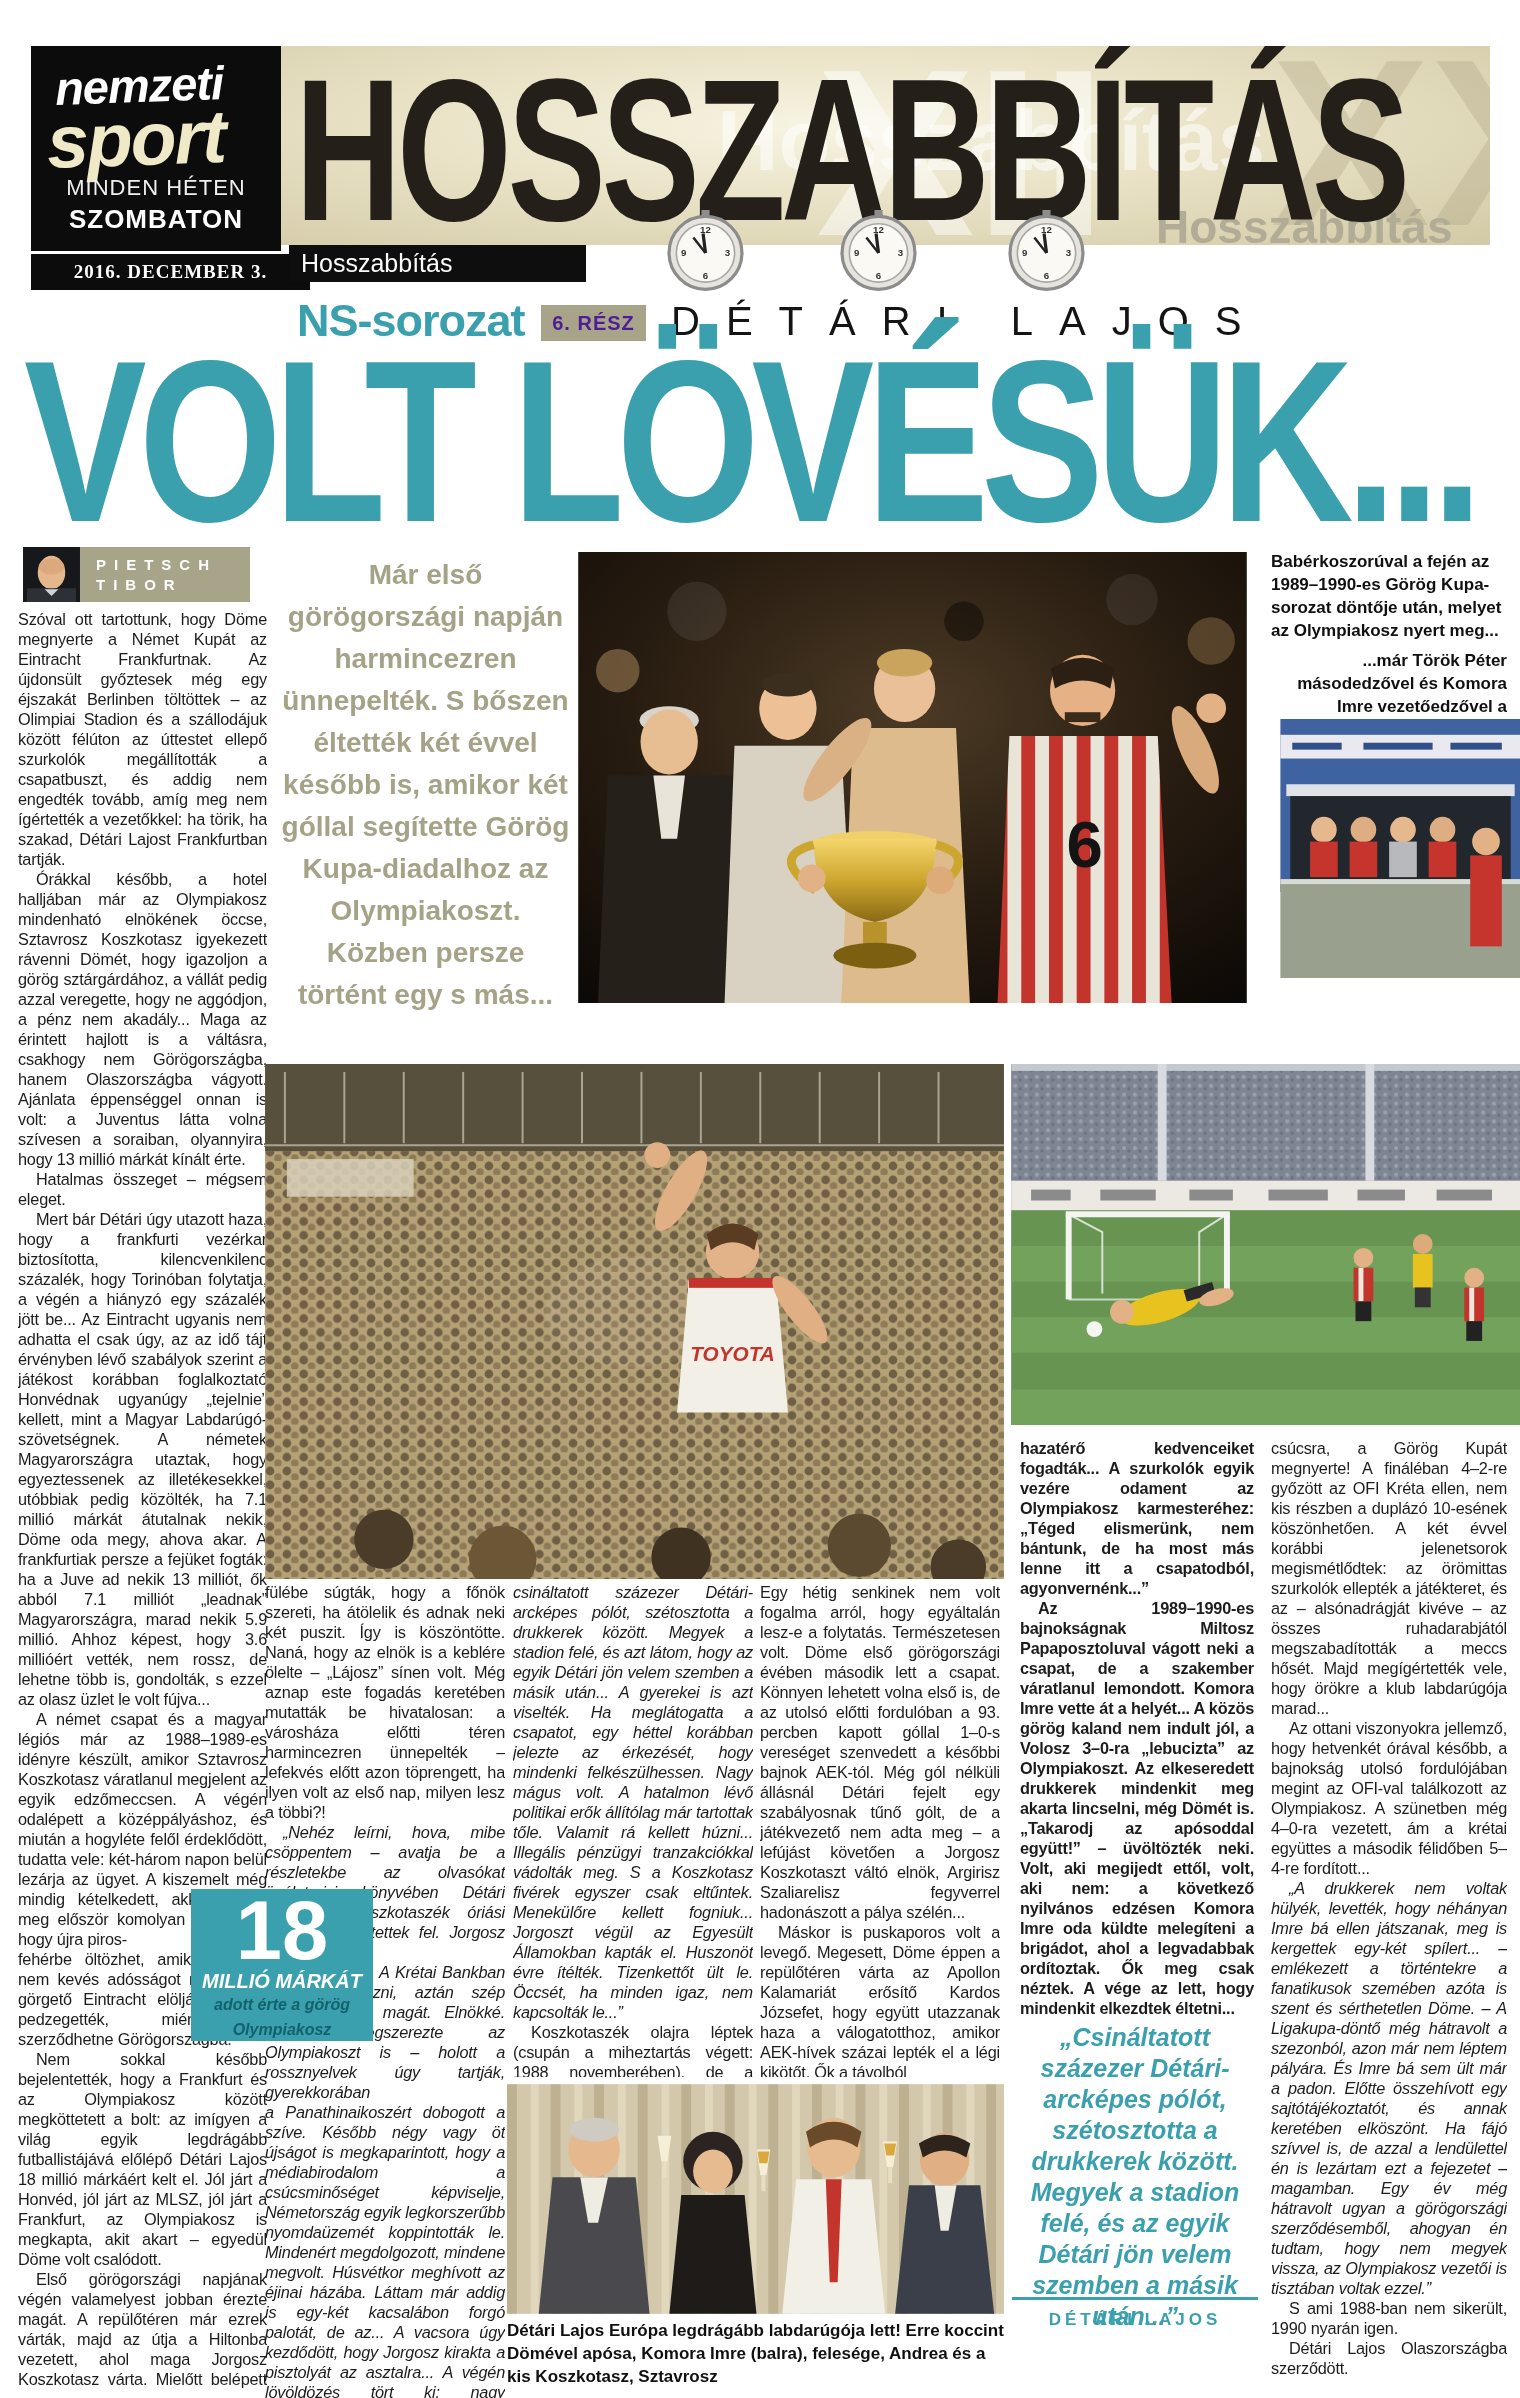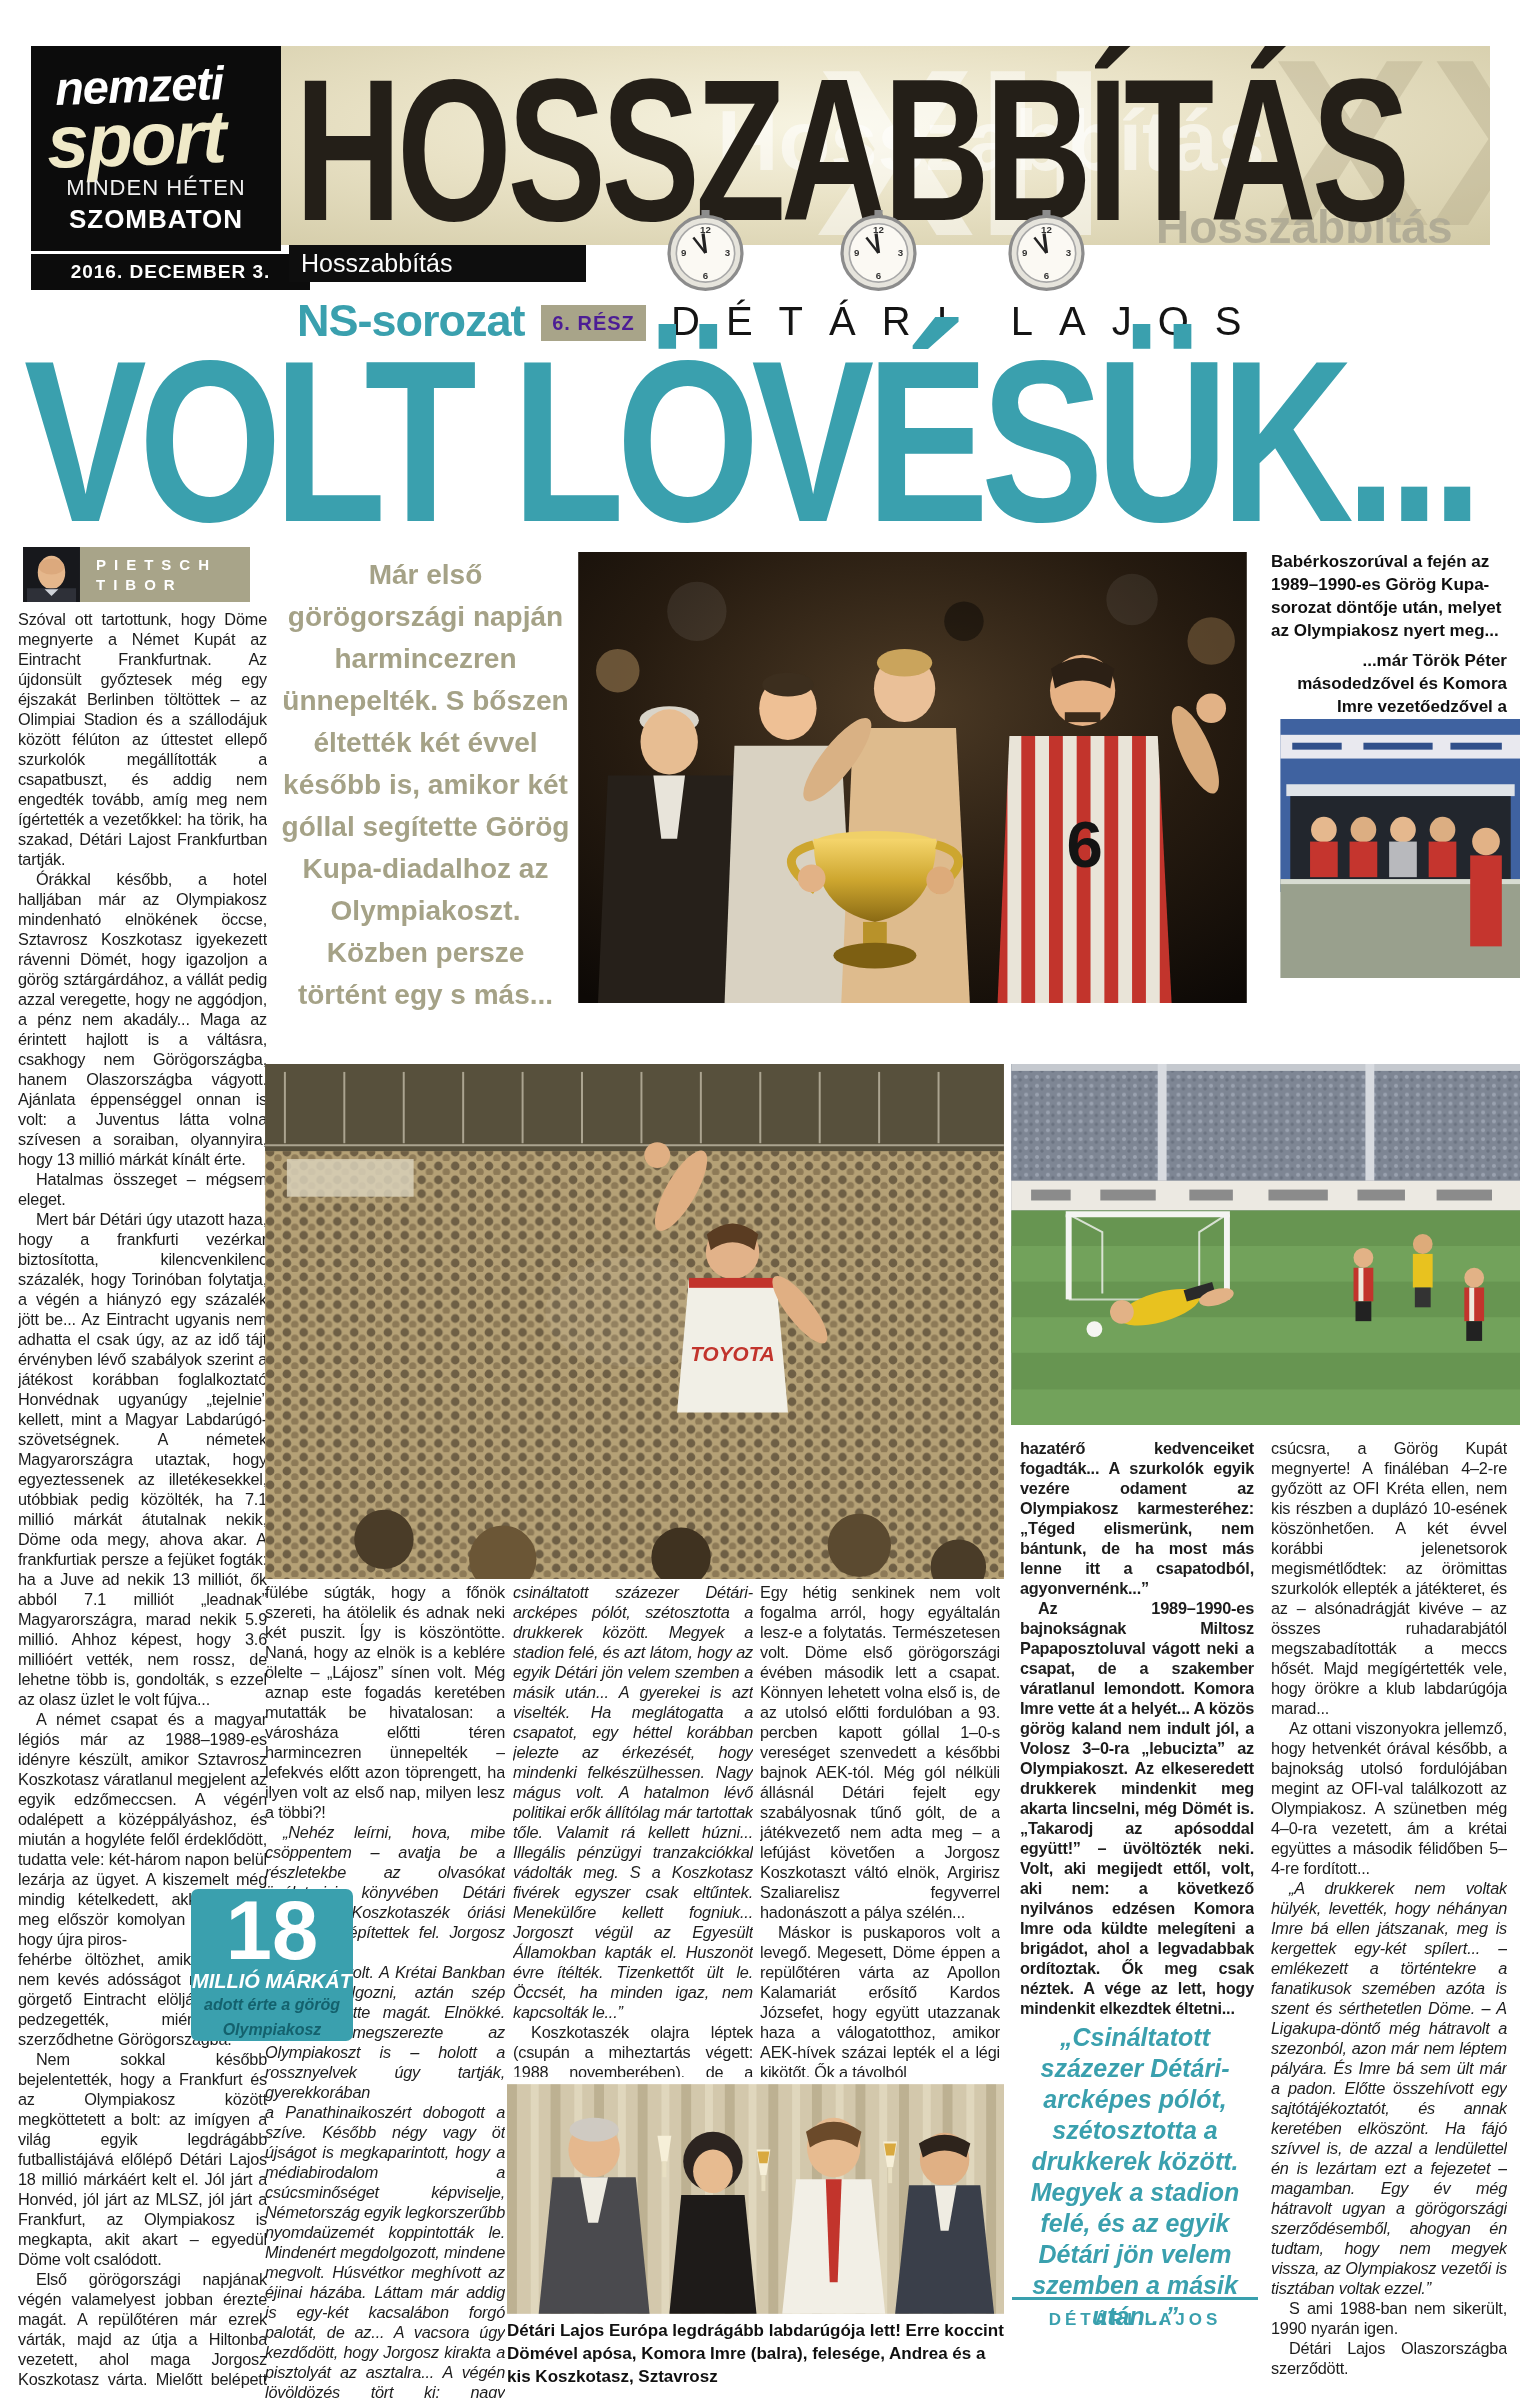--- a/index.html
+++ b/index.html
@@ -10,21 +10,21 @@
 
   
   .logo-box{left:31px;top:46px;width:250px;height:205px;background:#0c0c0c;overflow:hidden;}
   .brand-top{position:absolute;left:24px;top:12px;font-style:italic;font-weight:700;font-size:47px;
              color:#fff;letter-spacing:-1px;transform:rotate(-2deg);}
   .brand-bottom{position:absolute;left:16px;top:50px;font-style:italic;font-weight:700;font-size:75px;
              color:#efe9c8;letter-spacing:-2px;transform:rotate(-2deg);}
   .freq1{position:absolute;left:0;right:0;top:129px;text-align:center;color:#f0f0f0;font-size:22px;letter-spacing:1px;}
   .freq2{position:absolute;left:0;right:0;top:158px;text-align:center;color:#fff;font-size:26px;font-weight:700;letter-spacing:1px;}
   .date-bar{left:31px;top:254px;width:279px;height:36px;background:#0c0c0c;color:#fff;
-            font-size:19px;font-weight:700;text-align:center;line-height:36px;letter-spacing:1px;}
+            font-size:19px;font-weight:700;text-align:center;line-height:36px;letter-spacing:1px;font-family:Liberation Serif, serif;}
   .masthead-bg{left:281px;top:46px;width:1209px;height:199px;overflow:hidden;
       background:radial-gradient(ellipse at 45% 40%, #f7f4e2 0%, #e9e2c6 45%, #d2caa6 100%);}
   .masthead-title{position:absolute;left:14px;top:0px;font-size:202px;line-height:208px;font-weight:700;
       letter-spacing:-6px;color:#241f18;transform:scaleX(0.73);transform-origin:left top;white-space:nowrap;z-index:3;}
   .gn{position:absolute;font-family:Liberation Sans, sans-serif;font-weight:700;z-index:1;}
   .gn1{left:535px;top:-30px;font-size:238px;color:rgba(255,255,255,0.5);}
   .gn2{left:990px;top:-40px;font-size:238px;color:rgba(160,150,118,0.28);}
   .gw{position:absolute;font-weight:700;z-index:2;}
   .gw1{left:436px;top:46px;font-size:85px;color:rgba(255,255,255,0.55);}
   .gw2{left:875px;top:154px;font-size:46px;color:#b1ac96;z-index:2;}
@@ -69,22 +69,22 @@
   .narrow-r{margin-right:85px;}
   .narrow-l{margin-left:115px;}
   #col1{left:18px;top:609px;width:249px;height:1782px;}
   #col2{left:265px;top:1582px;width:240px;height:817px;}
   #col3{left:513px;top:1582px;width:240px;height:495px;}
   #col4{left:760px;top:1582px;width:240px;height:495px;}
   #col5{left:1020px;top:1438px;width:234px;height:582px;font-weight:bold;}
   #col6{left:1271px;top:1438px;width:236px;height:961px;}
 
   
-  .callout{left:191px;top:1889px;width:162px;height:152px;background:#3aa0ae;color:#fff;
-      text-align:center;overflow:hidden;border-radius:7px;}
+  .callout{left:191px;top:1889px;width:182px;height:152px;background:#3aa0ae;color:#fff;
+      text-align:center;overflow:hidden;}
   .callout .num{font-size:83px;line-height:79px;font-weight:700;margin-top:2px;}
   .callout .l1{font-size:20px;font-weight:700;font-style:italic;line-height:22px;}
   .callout .l2{font-size:16px;font-weight:700;font-style:italic;line-height:25px;color:#14616d;padding:0 6px;}
   .pull-quote{left:1012px;top:2022px;width:246px;font-size:25px;line-height:31px;font-weight:700;
       font-style:italic;color:#3aa0ae;text-align:center;}
   .series-footer{left:1012px;top:2297px;width:246px;border-top:3px solid #3aa0ae;padding-top:10px;
       text-align:center;font-size:17px;font-weight:700;letter-spacing:4px;color:#3aa0ae;}
 </style>
 </head>
 <body>

